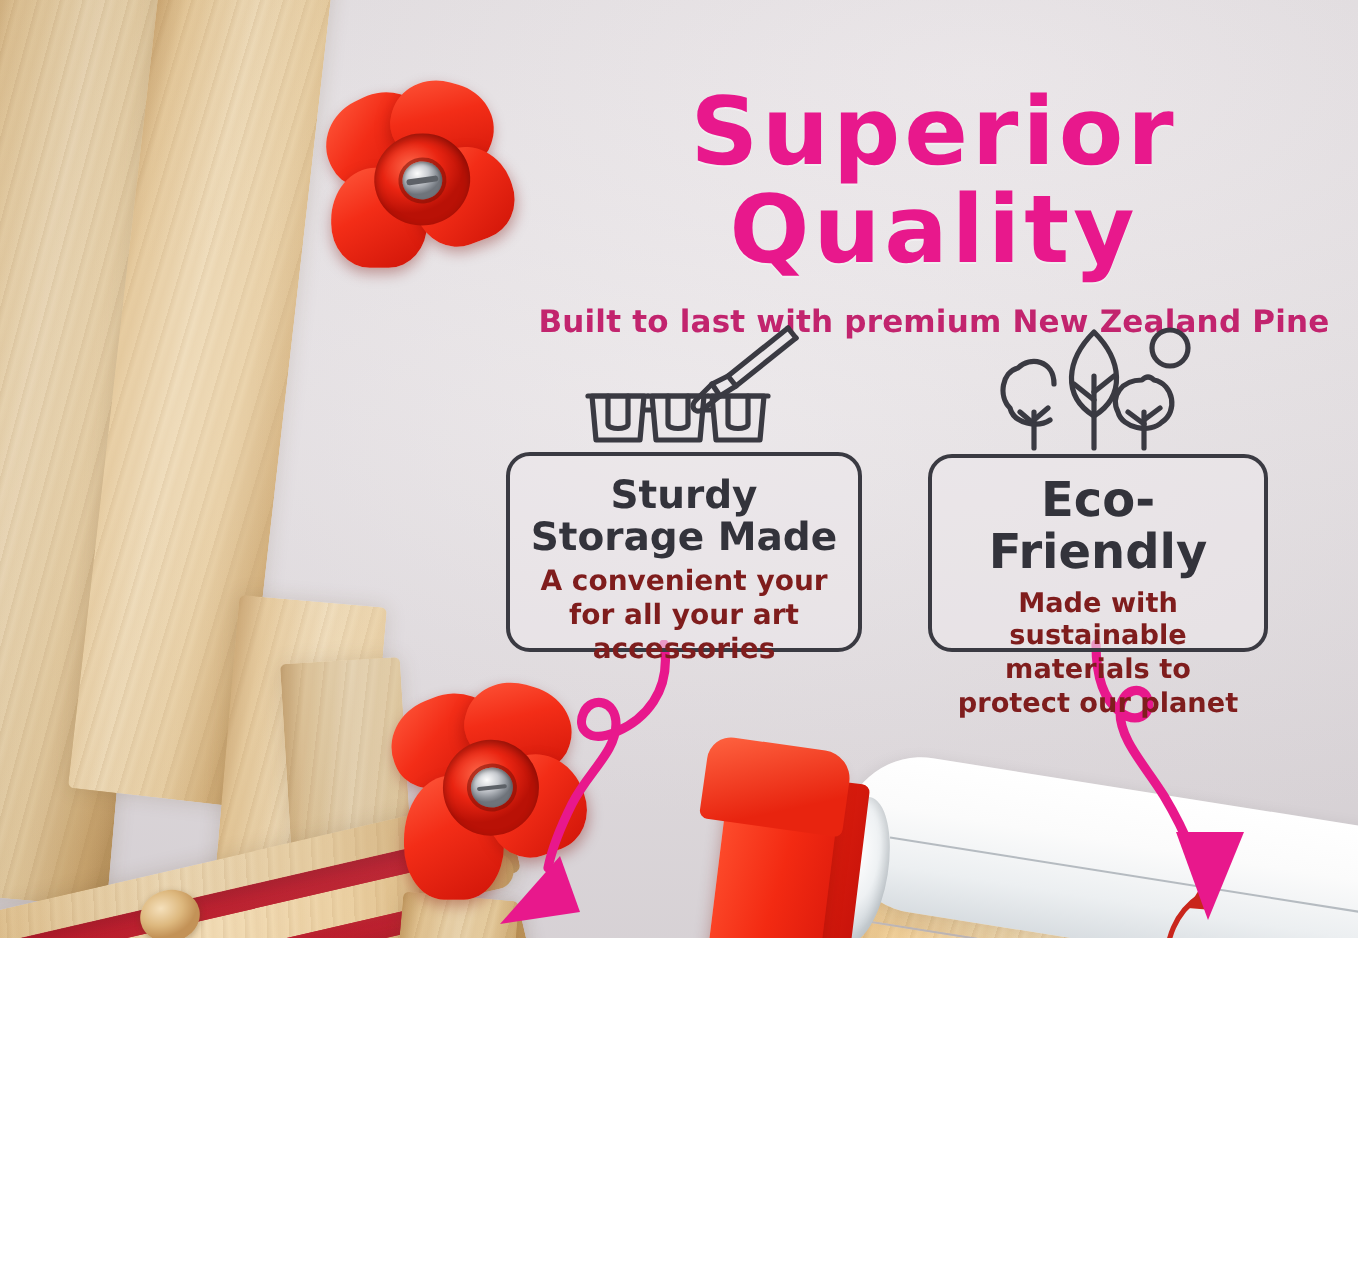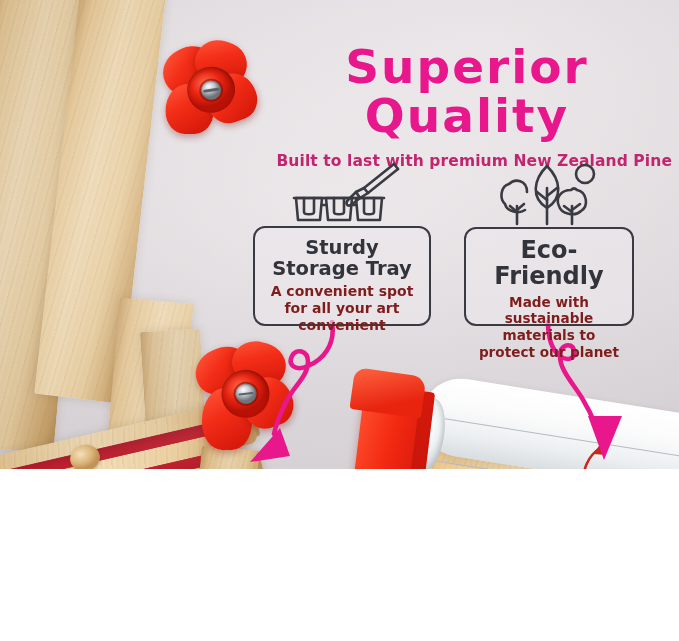--- a/index.html
+++ b/index.html
@@ -276,21 +276,20 @@
     margin: 0;
     text-shadow: 0 1px 0 rgba(255,255,255,.35);
   }
   #subtitle {
     font-family: "DejaVu Sans", sans-serif;
     font-size: 15.5px;
     font-weight: 700;
     color: #c2246e;
     margin: 11px 0 0 0;
     letter-spacing: .1px;
-    text-align: right;
   }
 
   
   .feature { position: absolute; z-index: 20; }
   .icon-wrap {
     position: absolute;
     left: 0; right: 0; top: 0;
     display: flex; justify-content: center;
   }
   .card {
@@ -431,22 +430,22 @@
           <path d="M22 36 L 22 50 C 22 53, 32 53, 32 50 L 32 36"></path>
           <path d="M52 36 L 52 50 C 52 53, 62 53, 62 50 L 62 36"></path>
           <path d="M82 36 L 82 50 C 82 53, 92 53, 92 50 L 92 36"></path>
 
           <path d="M40 43 L 44 43"></path>
           <path d="M70 43 L 74 43"></path>
         </g>
       </svg>
     </div>
     <div class="card">
-      <p class="card-title">Sturdy Storage Tray</p>
-      <p class="card-desc">A convenient spot for all your art convenient</p>
+      <p class="card-title">Sturdy Storage Made</p>
+      <p class="card-desc">A convenient your for all your art accessories</p>
     </div>
   </div>
 
   <div class="feature" id="feature-eco">
     <div class="icon-wrap">
       <svg width="112" height="64" viewBox="0 0 112 64">
         <g fill="none" stroke="#3a3a42" stroke-width="2.6" stroke-linecap="round" stroke-linejoin="round">
 
           <circle cx="92" cy="12" r="9"></circle>
 

